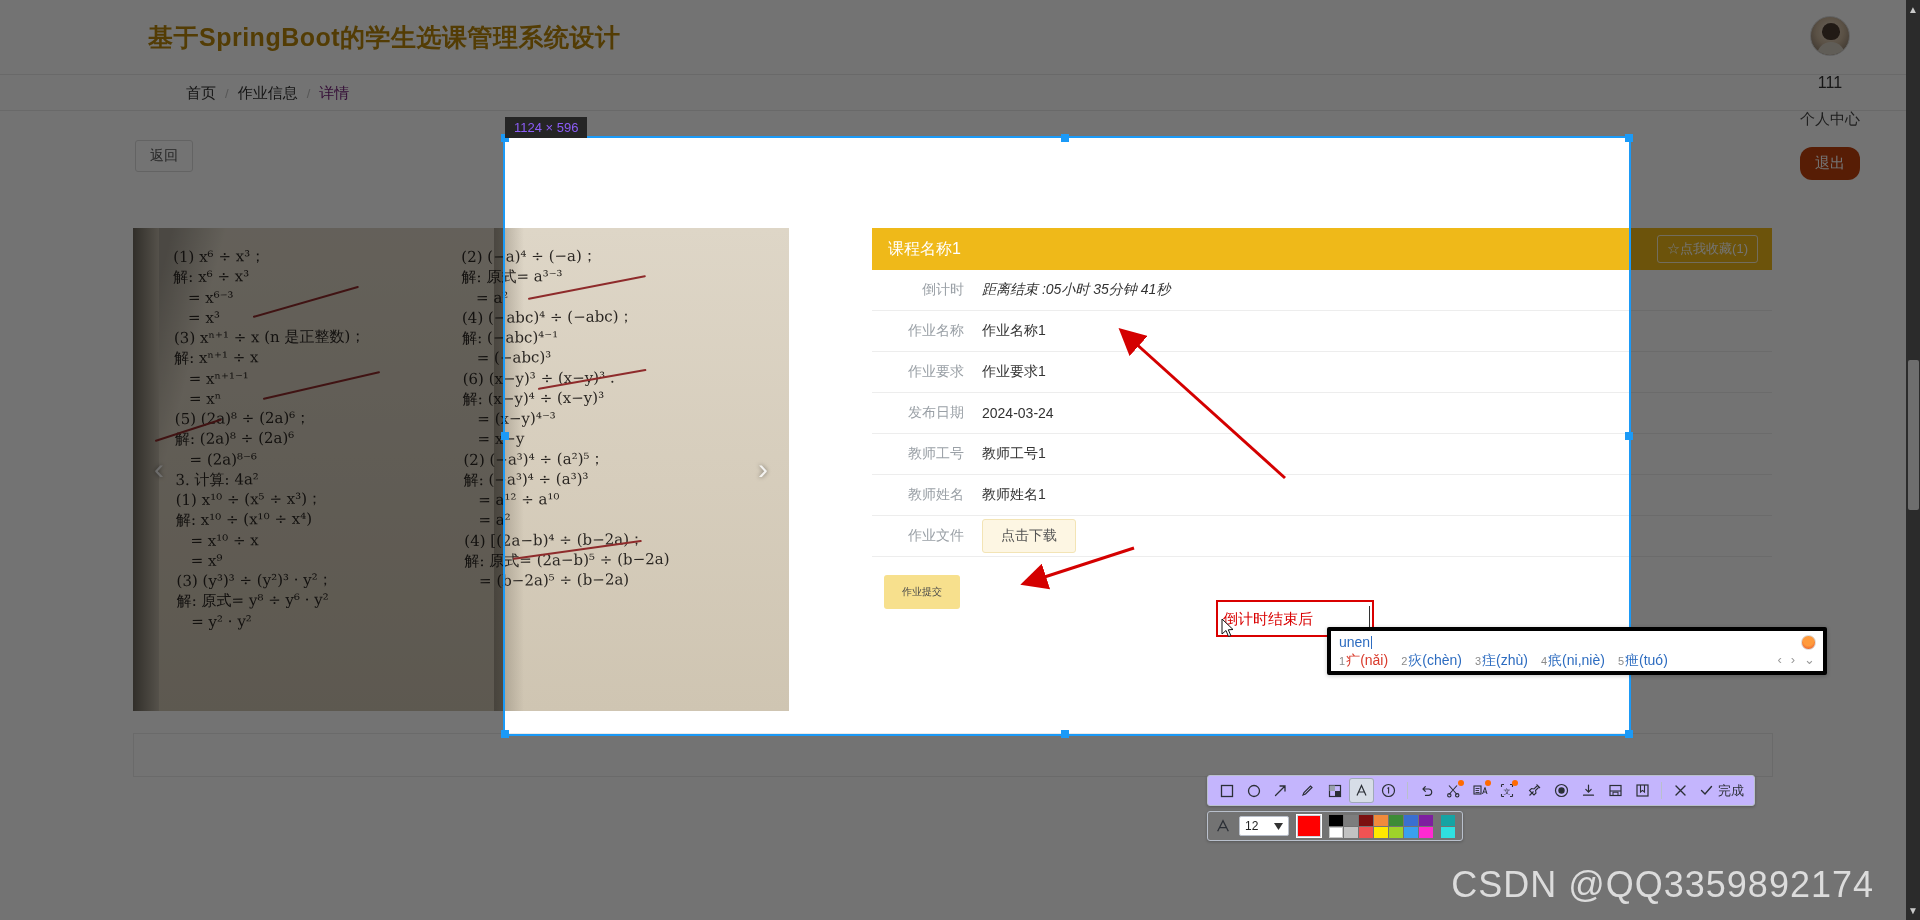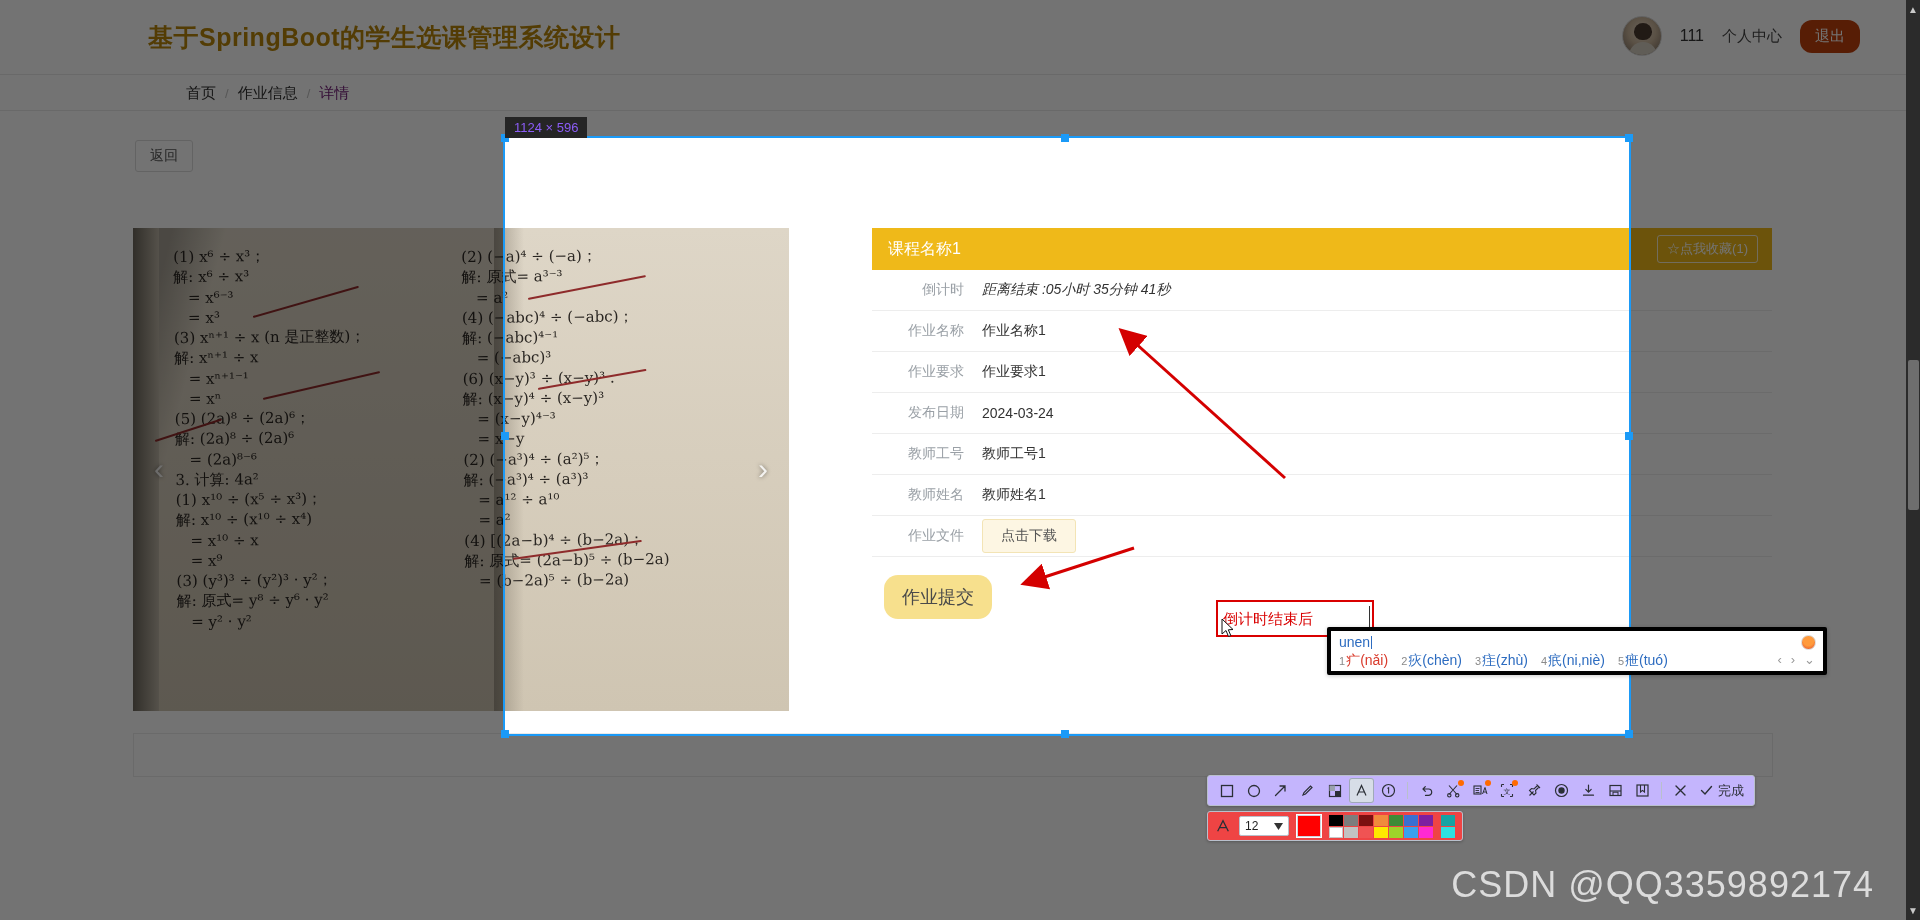--- a/index.html
+++ b/index.html
@@ -18,21 +18,21 @@
     background: #fff; border-bottom: 1px solid #e8e8e8;
     display: flex; align-items: center;
   }
   .site-title {
     margin-left: 148px;
     font-size: 25px; font-weight: bold; color: #b8860b;
     letter-spacing: .5px; white-space: nowrap;
   }
   .header-right {
     position: absolute; right: 60px; top: 16px;
-    display: flex; align-items: center; gap: 18px;
+    display: flex; align-items: center; gap: 18px; flex-direction: column;
   }
   .avatar {
     width: 40px; height: 40px; border-radius: 50%;
     background: radial-gradient(circle at 50% 38%, #e8d9c8 0%, #c9b49a 45%, #6f6257 100%);
     border: 1px solid #d8d8d8; position: relative; overflow: hidden;
   }
   .avatar::before {
     content: ""; position: absolute; left: 11px; top: 6px;
     width: 18px; height: 17px; border-radius: 50% 50% 45% 45%;
     background: #4a3a30;
@@ -133,21 +133,21 @@
     width: 82px; text-align: right; color: #9aa0a6; font-size: 14px; flex: none;
   }
   .row .val { margin-left: 18px; color: #333; font-size: 14px; }
   .row .val.ital { font-style: italic; }
   .dl-btn {
     margin-left: 18px; background: #fdf6e3; border: 1px solid #f3e4b5;
     color: #555; font-size: 14px; padding: 7px 18px; border-radius: 3px; cursor: pointer;
   }
   .submit-btn {
     margin: 18px 0 0 12px; background: #f7e08d; border: none;
-    color: #4a4a4a; font-size: 18px; padding: 10px 18px; border-radius: 14px; cursor: pointer;
+    color: #4a4a4a; font-size: 10px; padding: 10px 18px; border-radius: 3px; cursor: pointer;
   }
 
   
   #dim { position: absolute; inset: 0; background: rgba(0,0,0,.55); pointer-events: none; }
   #sel-clear {
     position: absolute; left: 505px; top: 138px; width: 1124px; height: 596px;
     background: transparent; box-shadow: 0 0 0 2px #1b9af7;
   }
   .handle {
     position: absolute; width: 8px; height: 8px; background: #1b9af7;
@@ -215,21 +215,21 @@
   .tb-sep { width: 1px; height: 17px; background: #b9c0cc; margin: 0 4px; }
   .tb-done { display: flex; align-items: center; gap: 4px; cursor: pointer; padding: 0 4px; }
   .tb-done .lbl { font-size: 13px; color: #2b2f36; white-space: nowrap; }
   .dot-badge {
     position: absolute; right: 2px; top: 2px; width: 6px; height: 6px;
     border-radius: 50%; background: #ff6a00;
   }
 
   .sc-style {
     position: absolute; left: 1207px; top: 811px; height: 30px;
-    background: #ef4444; border: 1px solid #b9c0cc; border-radius: 3px;
+    background: #737373; border: 1px solid #b9c0cc; border-radius: 3px;
     display: flex; align-items: center; padding: 0 7px; gap: 8px;
     box-shadow: 0 1px 3px rgba(0,0,0,.25);
   }
   .size-select {
     display: flex; align-items: center; gap: 5px; background: #fff;
     border: 1px solid #b9bfca; border-radius: 2px; height: 20px; padding: 0 5px;
     font-size: 12px; color: #222; cursor: pointer;
   }
   .size-select .cv { width: 24px; }
   .swatch-current {

